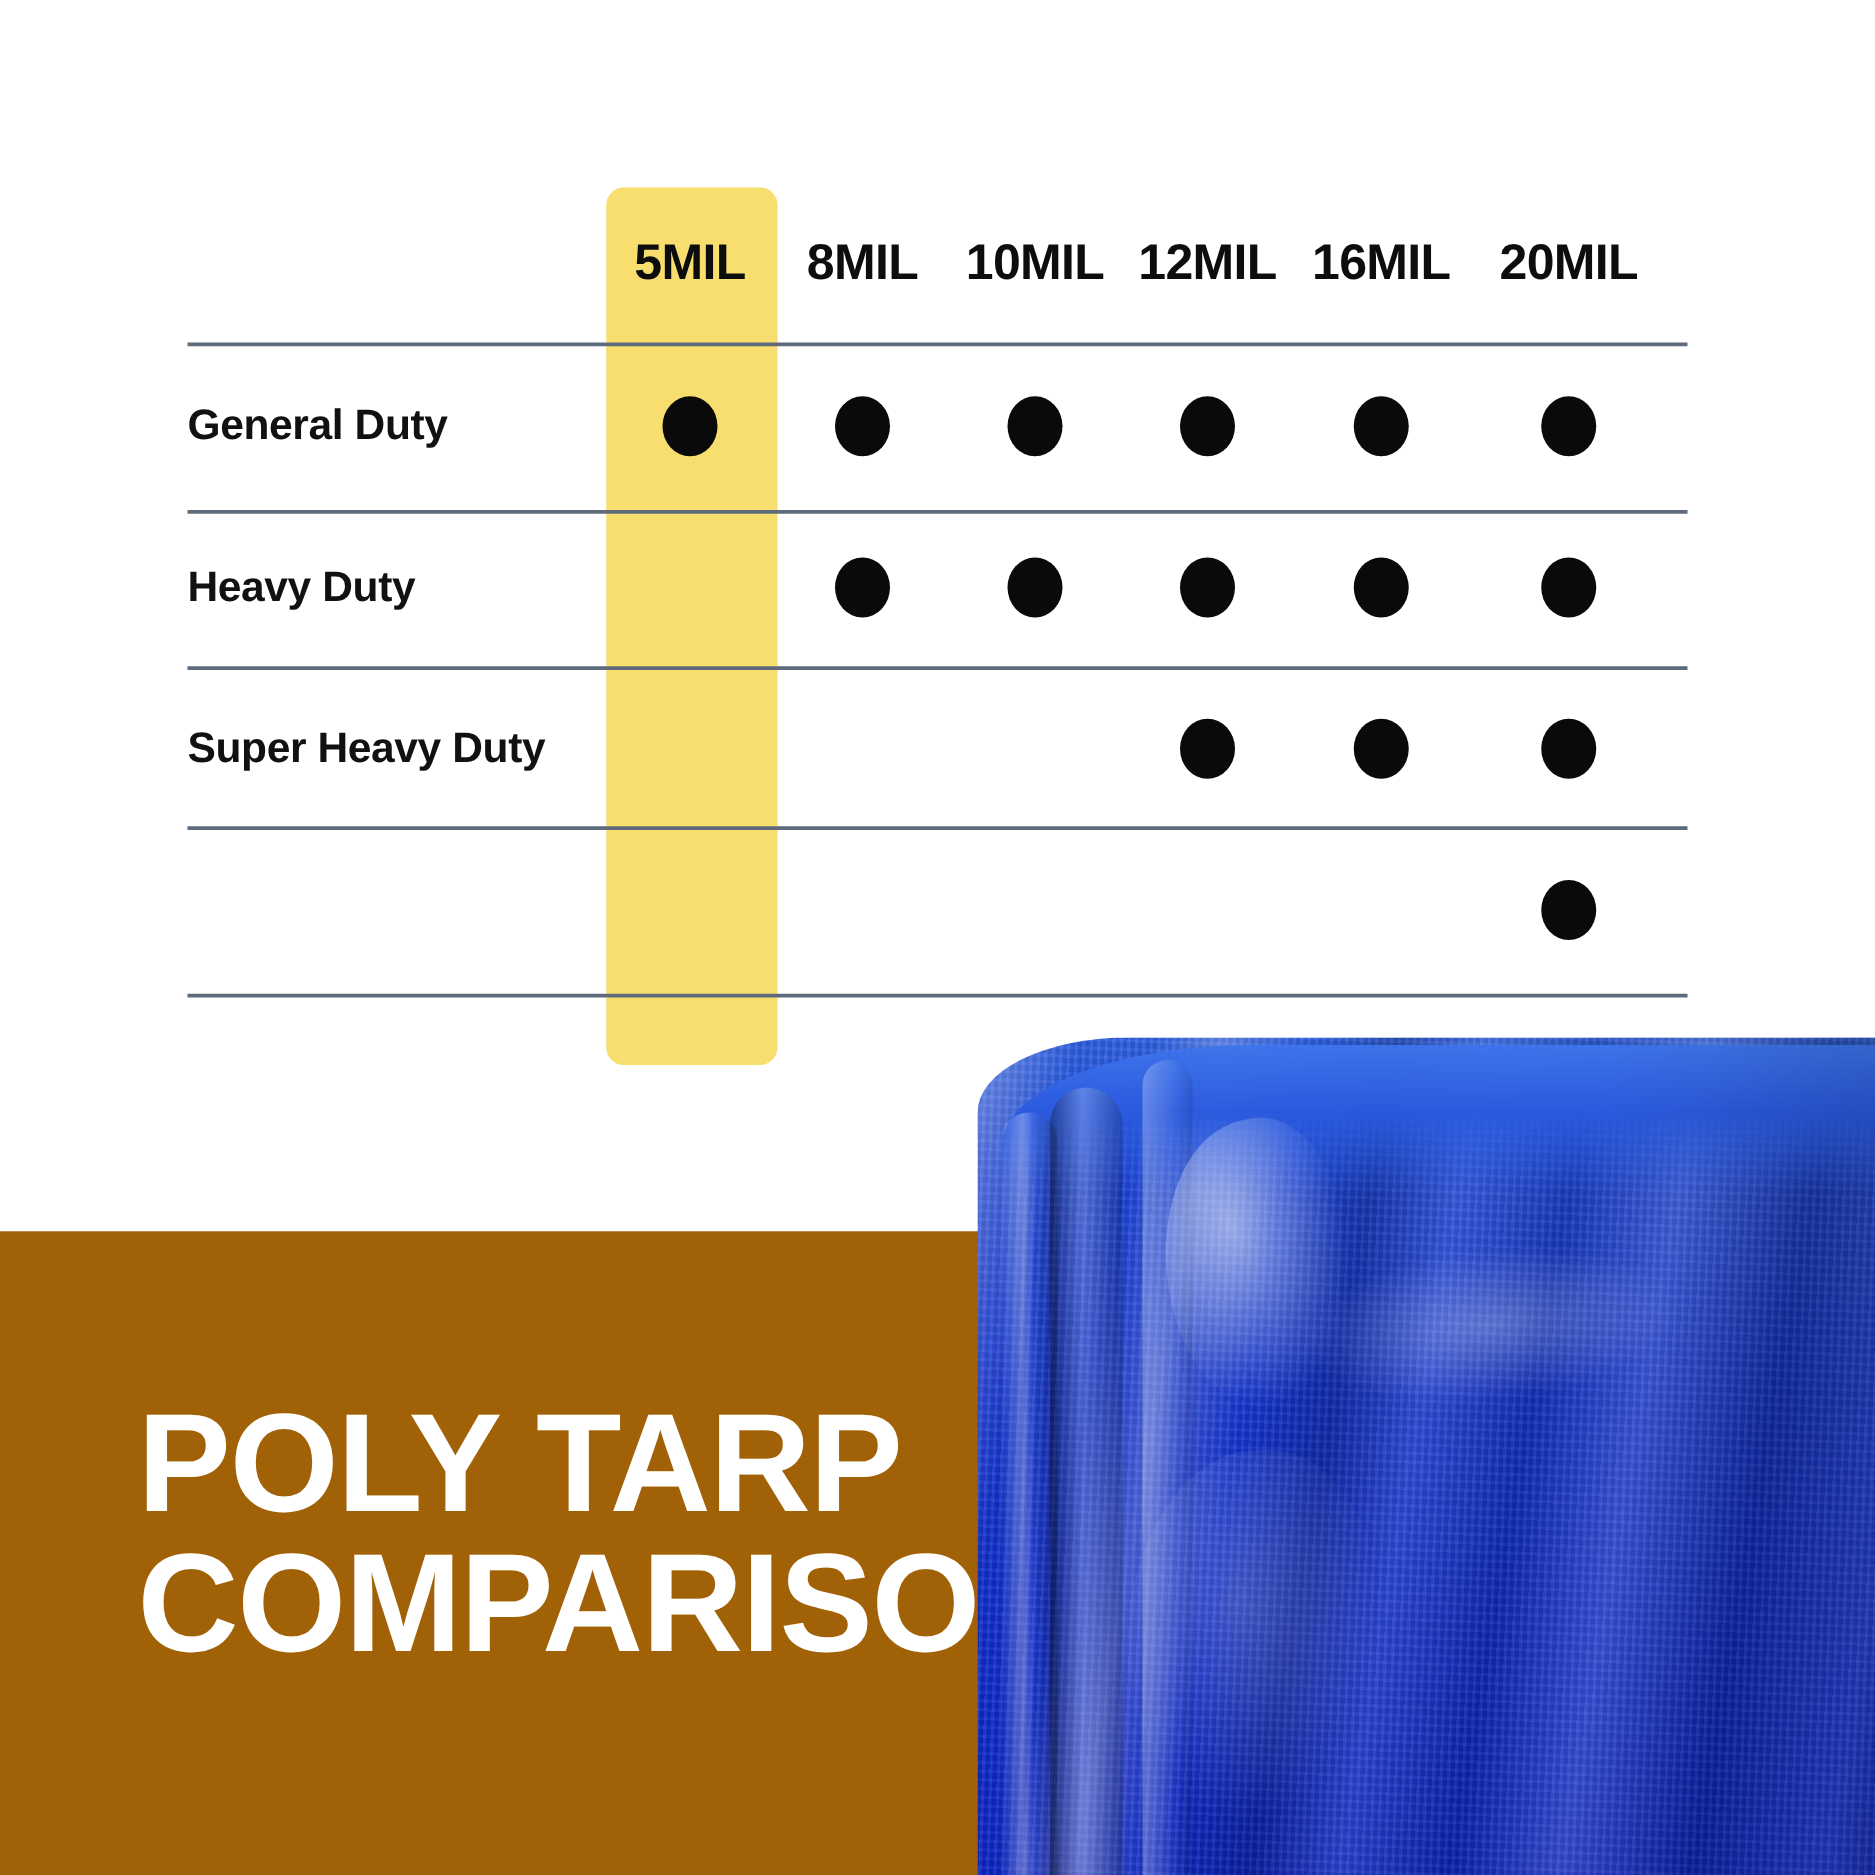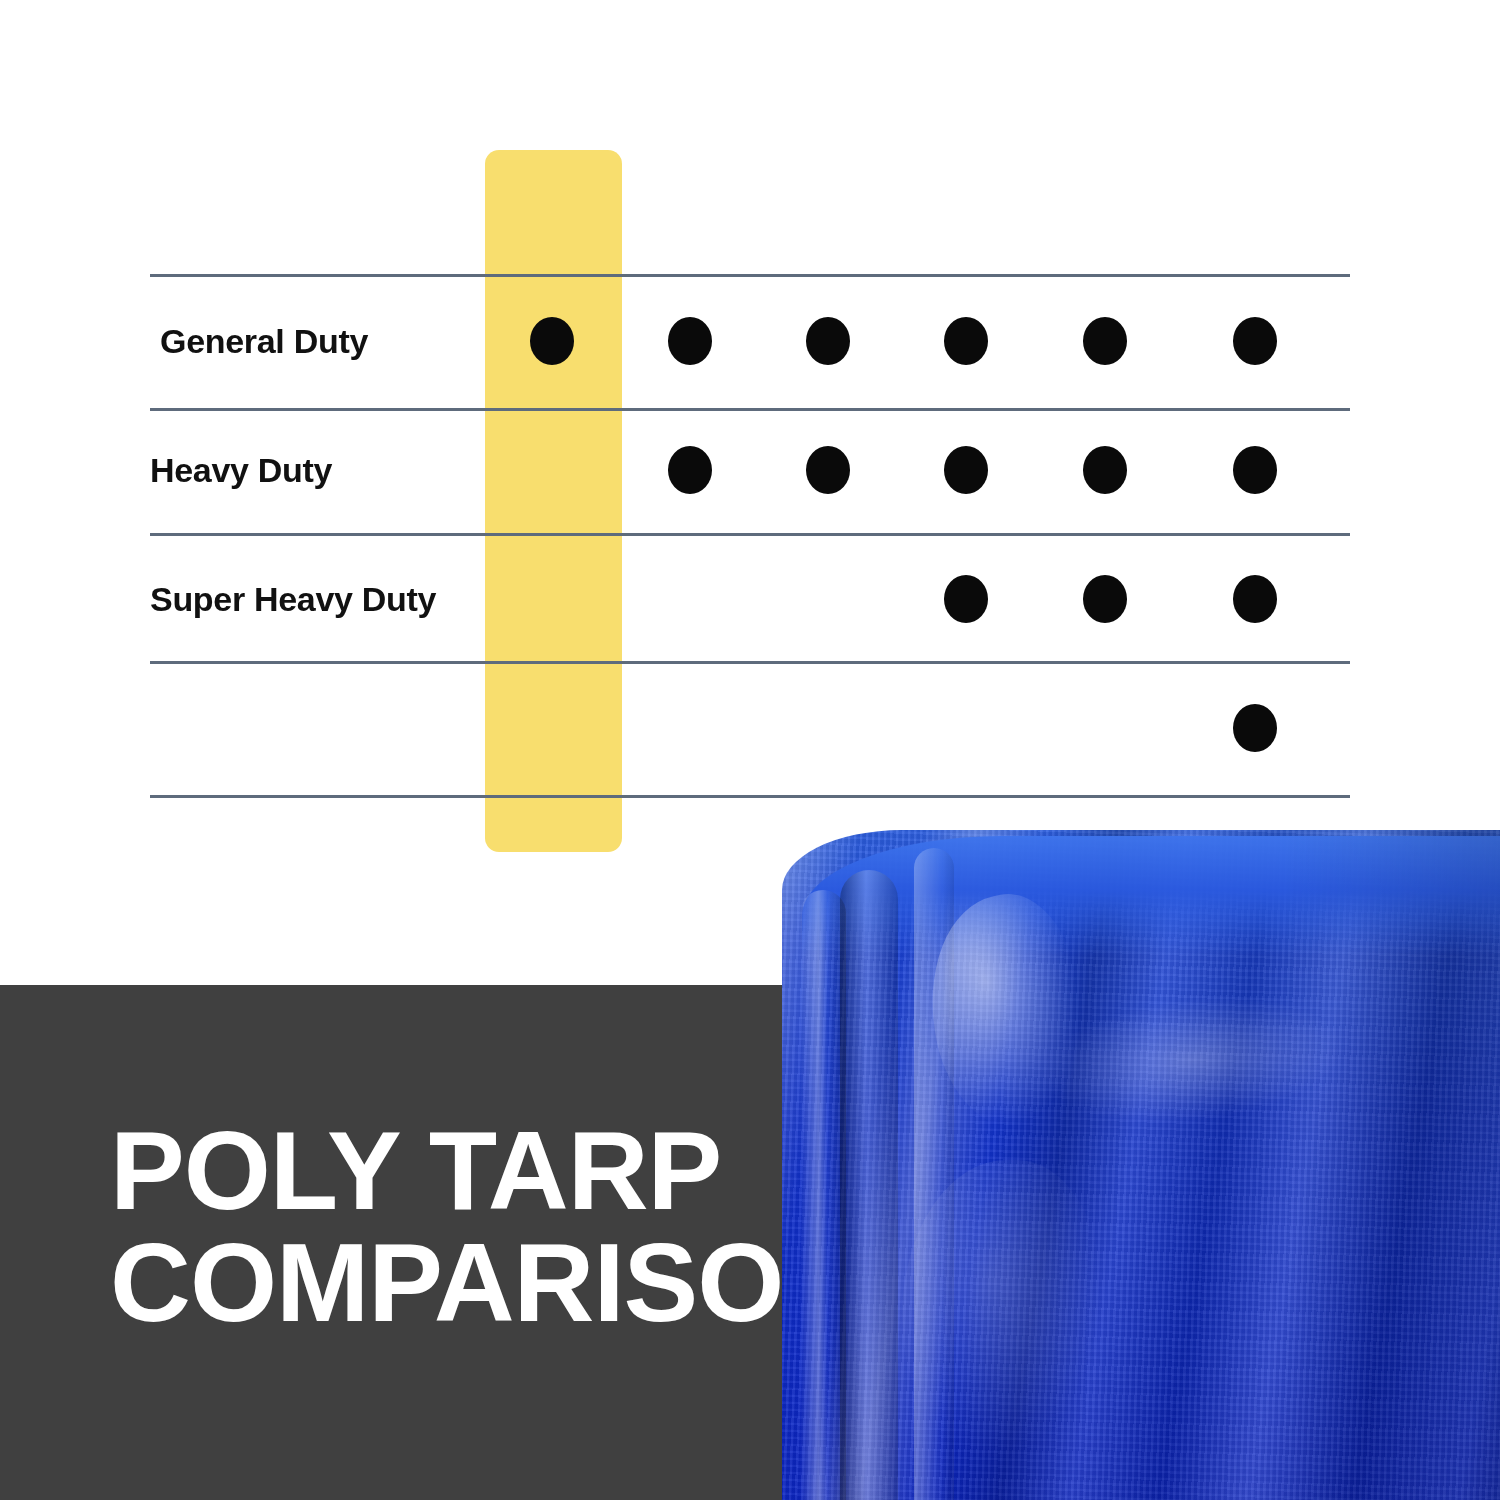--- a/index.html
+++ b/index.html
@@ -152,21 +152,21 @@
     background: linear-gradient(90deg, rgba(0,0,0,0.00) 0%, rgba(0,0,0,0.16) 100%);
   }
 
   
   #banner {
     position: absolute;
     left: 0;
     top: 985px;
     width: 1500px;
     height: 515px;
-    background: #404040;
+    background: #a16207;
     z-index: 4;
   }
   #banner-title {
     position: absolute;
     left: 110px;
     top: 130px;
     width: 800px;
     color: #FFFFFF;
     font-size: 112px;
     font-weight: bold;
@@ -186,23 +186,31 @@
     <div id="highlight-column"></div>
 
     <div id="grid-lines">
         <div class="grid-line" style="top: 274px; background: rgb(94, 107, 124);"></div>
         <div class="grid-line" style="top: 408px; background: rgb(94, 107, 124);"></div>
         <div class="grid-line" style="top: 533px; background: rgb(94, 107, 124);"></div>
         <div class="grid-line" style="top: 661px; background: rgb(94, 107, 124);"></div>
         <div class="grid-line" style="top: 795px; background: rgb(94, 107, 124);"></div>
       </div>
 
+    <div id="header-row">
+        <div class="col-head" style="left: 552px;">5MIL</div>
+        <div class="col-head" style="left: 690px;">8MIL</div>
+        <div class="col-head" style="left: 828px;">10MIL</div>
+        <div class="col-head" style="left: 966px;">12MIL</div>
+        <div class="col-head" style="left: 1105px;">16MIL</div>
+        <div class="col-head" style="left: 1255px;">20MIL</div>
+      </div>
 
     <div id="rows">
-        <div class="row-label" style="top: 341px; margin-left: 10px;">General Duty</div>
+        <div class="row-label" style="top: 341px;">General Duty</div>
         <div class="dot" style="left: 552px; top: 341px; background: rgb(10, 10, 10);"></div>
         <div class="dot" style="left: 690px; top: 341px; background: rgb(10, 10, 10);"></div>
         <div class="dot" style="left: 828px; top: 341px; background: rgb(10, 10, 10);"></div>
         <div class="dot" style="left: 966px; top: 341px; background: rgb(10, 10, 10);"></div>
         <div class="dot" style="left: 1105px; top: 341px; background: rgb(10, 10, 10);"></div>
         <div class="dot" style="left: 1255px; top: 341px; background: rgb(10, 10, 10);"></div>
         <div class="row-label" style="top: 470px; text-align: center;">Heavy Duty</div>
         <div class="dot" style="left: 690px; top: 470px; background: rgb(10, 10, 10);"></div>
         <div class="dot" style="left: 828px; top: 470px; background: rgb(10, 10, 10);"></div>
         <div class="dot" style="left: 966px; top: 470px; background: rgb(10, 10, 10);"></div>

